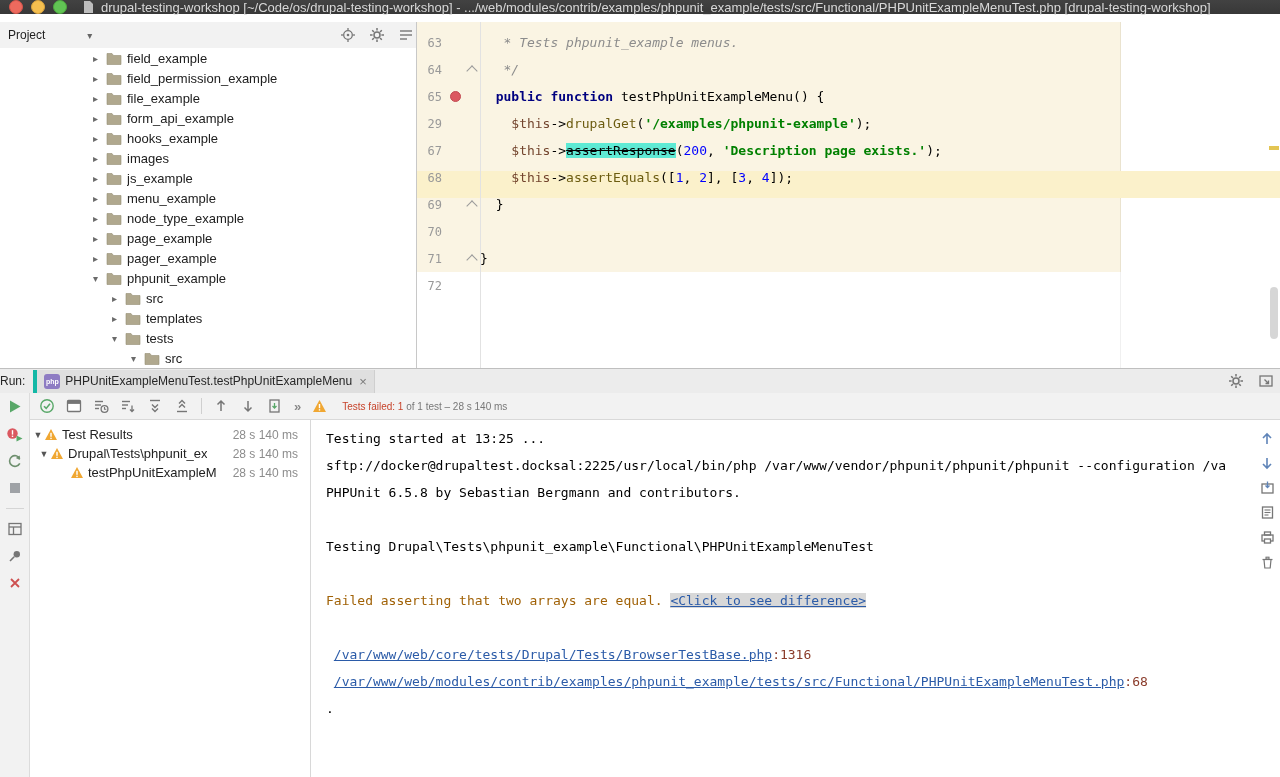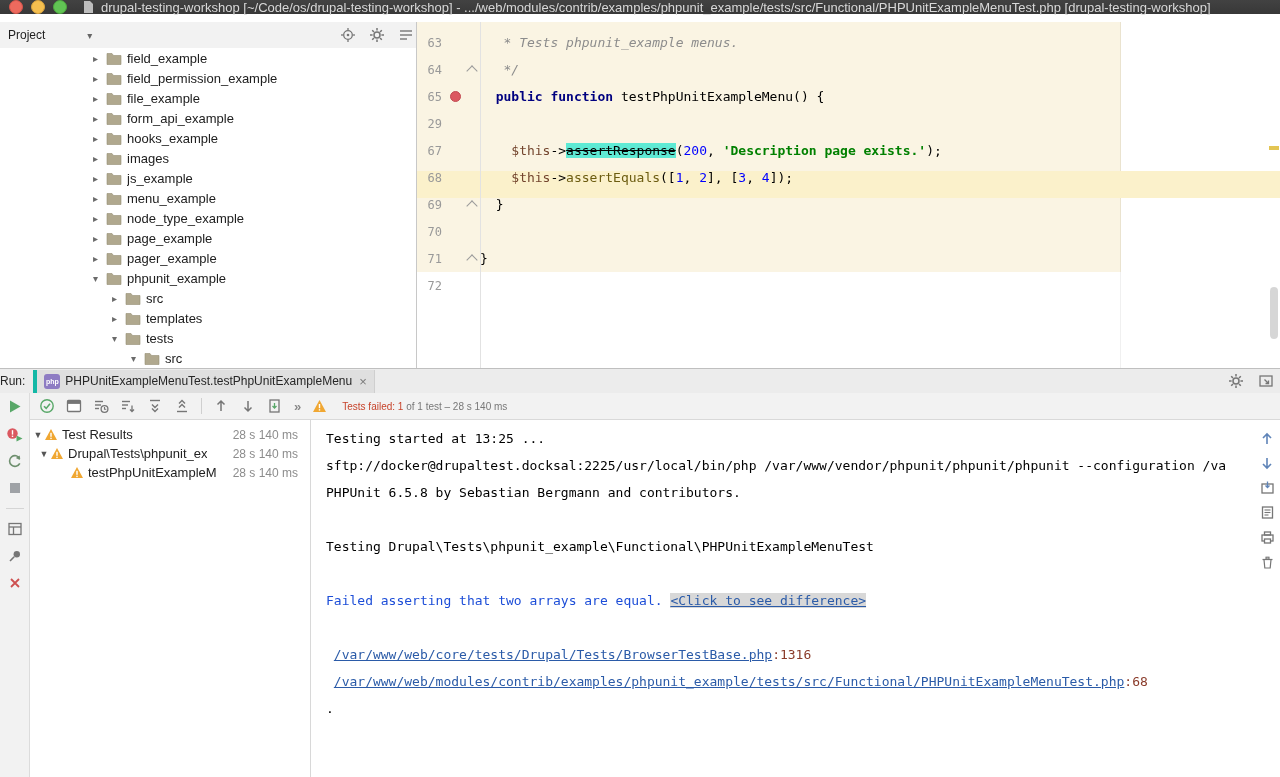--- a/index.html
+++ b/index.html
@@ -80,21 +80,21 @@
   .trow{height:19px;display:flex;align-items:center;font-size:13px;color:#222;position:relative;box-sizing:border-box;}
   .trow .chev{width:12px;text-align:center;color:#555;font-size:9px;flex:none;}
   .trow .wicon{flex:none;display:flex;margin-right:4px;}
   .tlabel{overflow:hidden;white-space:nowrap;margin-right:84px;text-align:center;}
   .ttime{position:absolute;right:12px;color:#8C8C8C;font-size:12px;}
   .splitter{width:1px;background:#D8D8D8;flex:none;}
   .consoleWrap{flex:1;position:relative;min-width:0;background:#fff;}
   .console{position:absolute;left:0;top:0;right:26px;bottom:0;padding:5px 0 0 15px;overflow:hidden;}
   .cline{height:27px;font:13px/27px "DejaVu Sans Mono",monospace;white-space:pre;color:#000;}
   .c-p{color:#000;}
-  .c-err{color:#1d4ed8;}
+  .c-err{color:#a16207;}
   .c-link{color:#2B5BA8;text-decoration:underline;}
   .c-difflink{color:#2B5BA8;text-decoration:underline;background:#D8D8D8;}
   .c-loc{color:#8A3B2A;}
   .rail{position:absolute;right:1px;top:12px;width:24px;display:flex;flex-direction:column;align-items:center;gap:10px;}
   .rail span{display:flex;}
   svg{display:block;}
 </style>
 </head>
 <body>
 
@@ -326,20 +326,21 @@
           <div class="crow">
             <span class="lnum">65</span>
             <span class="gut">
               <span class="failmark"></span>
             </span>
             <span class="ctext"><span class="t-p">  </span><span class="t-kw">public function</span><span class="t-p"> testPhpUnitExampleMenu() {</span></span>
           </div>
           <div class="crow">
             <span class="lnum">29</span>
             <span class="gut"></span>
+            <span class="ctext"><span class="t-p">    </span><span class="t-v">$this</span><span class="t-p">-&gt;</span><span class="t-fn">drupalGet</span><span class="t-p">(</span><span class="t-s">'/examples/phpunit-example'</span><span class="t-p">);</span></span>
           </div>
           <div class="crow">
             <span class="lnum">67</span>
             <span class="gut"></span>
             <span class="ctext"><span class="t-p">    </span><span class="t-v">$this</span><span class="t-p">-&gt;</span><span class="t-d">assertResponse</span><span class="t-p">(</span><span class="t-n">200</span><span class="t-p">, </span><span class="t-s">'Description page exists.'</span><span class="t-p">);</span></span>
           </div>
           <div class="crow">
             <span class="lnum">68</span>
             <span class="gut"></span>
             <span class="ctext"><span class="t-p">    </span><span class="t-v">$this</span><span class="t-p">-&gt;</span><span class="t-fn">assertEquals</span><span class="t-p">([</span><span class="t-n">1</span><span class="t-p">, </span><span class="t-n">2</span><span class="t-p">], [</span><span class="t-n">3</span><span class="t-p">, </span><span class="t-n">4</span><span class="t-p">]);</span></span>

